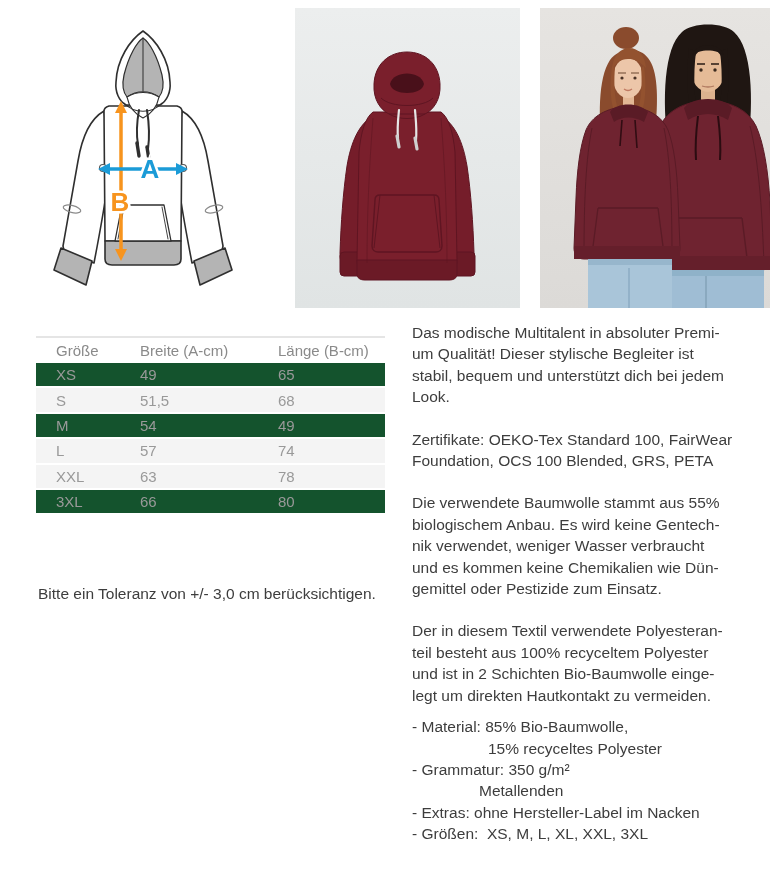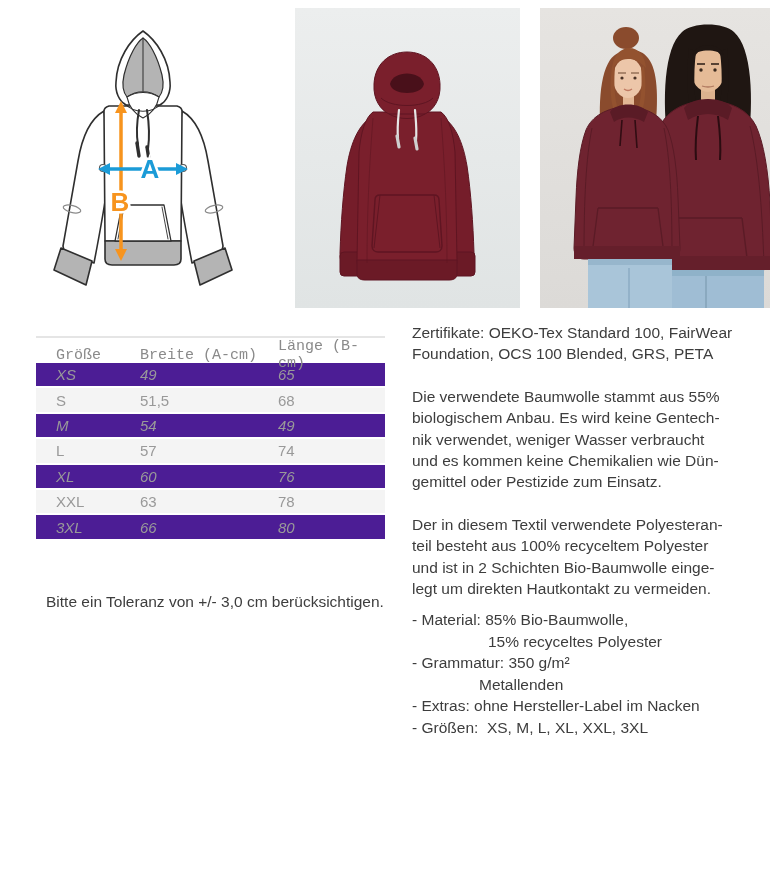--- a/index.html
+++ b/index.html
@@ -10,25 +10,25 @@
   figure{margin:0;padding:0;position:absolute;}
   .diagram{left:40px;top:13px;width:230px;height:290px;}
   .photo-product{left:295px;top:8px;width:225px;height:300px;}
   .photo-models{left:540px;top:8px;width:230px;height:300px;}
 
   
   .size-table{position:absolute;left:36px;top:336px;width:349px;border-top:2px solid #e5e5e5;}
   .t-row{display:grid;grid-template-columns:84px 138px 1fr;align-items:center;
          height:23.4px;border-bottom:2px solid #fff;padding-left:20px;
          font-size:15px;color:#999;}
-  .t-head{height:25px;color:#8a8a8a;background:#fff;border-bottom:0;font-size:15px;font-family:Liberation Mono, monospace;}
-  .t-row.odd{background:#4c1d95;font-style:italic;}
+  .t-head{height:25px;color:#8a8a8a;background:#fff;border-bottom:0;font-size:15px;}
+  .t-row.odd{background:#14532d;}
   .t-row.even{background:#f4f4f4;}
 
-  .tolerance{position:absolute;left:30px;top:577px;width:380px;margin:16px;
+  .tolerance{position:absolute;left:30px;top:577px;width:380px;margin:8px;
              font-size:15.5px;color:#3d3d3d;}
 
   
   .description{position:absolute;left:412px;top:322px;width:362px;
                font-size:15.5px;line-height:21.4px;color:#3d3d3d;}
   .description p{margin:0 0 21px;white-space:pre-line;}
   .description p.p4{margin-bottom:10px;}
   .spec-line{white-space:pre-wrap;}
   .indent-a{padding-left:76px;}
   .indent-b{padding-left:67px;}
@@ -198,40 +198,39 @@
     <div class="t-row odd">
       <span>M</span>
       <span>54</span>
       <span>49</span>
     </div>
     <div class="t-row even">
       <span>L</span>
       <span>57</span>
       <span>74</span>
     </div>
-    <div class="t-row odd">
-      <span>XL</span>
-      <span>60</span>
-      <span>76</span>
-    </div>
     <div class="t-row even">
       <span>XXL</span>
       <span>63</span>
       <span>78</span>
     </div>
     <div class="t-row odd">
       <span>3XL</span>
       <span>66</span>
       <span>80</span>
     </div>
   </section>
 
   <p class="tolerance">Bitte ein Toleranz von +/- 3,0 cm berücksichtigen.</p>
 
   <section class="description">
+    <p>Das modische Multitalent in absoluter Premi-
+um Qualität! Dieser stylische Begleiter ist
+stabil, bequem und unterstützt dich bei jedem
+Look.</p>
     <p>Zertifikate: OEKO-Tex Standard 100, FairWear
 Foundation, OCS 100 Blended, GRS, PETA</p>
     <p>Die verwendete Baumwolle stammt aus 55%
 biologischem Anbau. Es wird keine Gentech-
 nik verwendet, weniger Wasser verbraucht
 und es kommen keine Chemikalien wie Dün-
 gemittel oder Pestizide zum Einsatz.</p>
     <p class="p4">Der in diesem Textil verwendete Polyesteran-
 teil besteht aus 100% recyceltem Polyester
 und ist in 2 Schichten Bio-Baumwolle einge-

